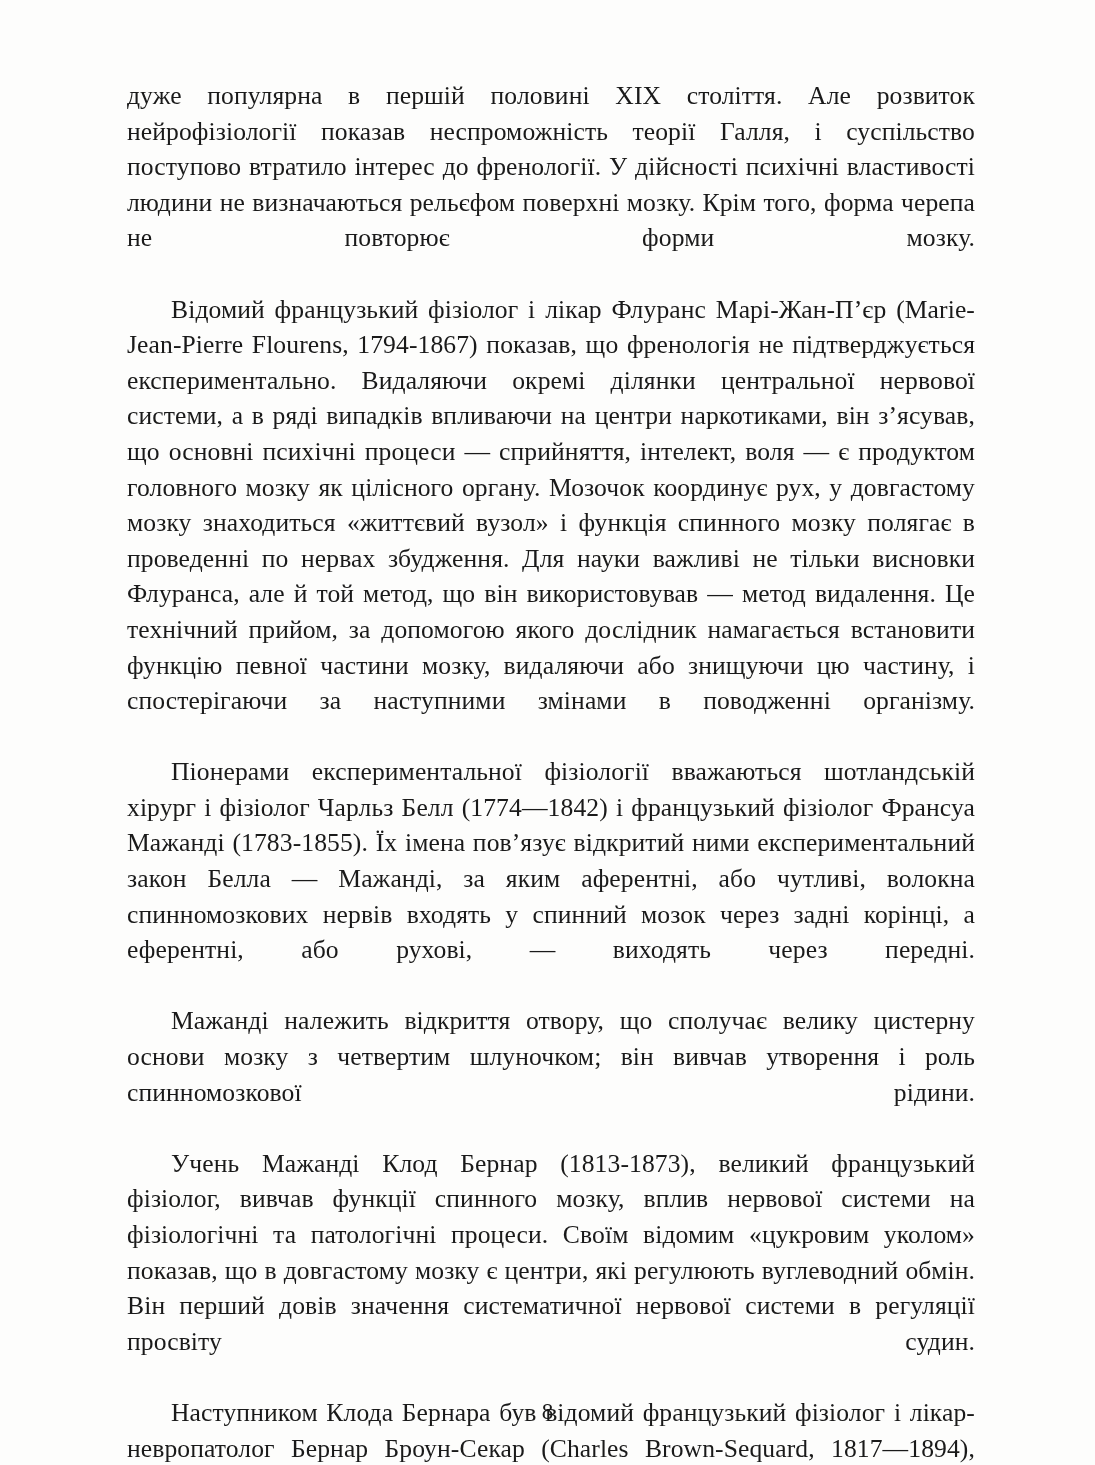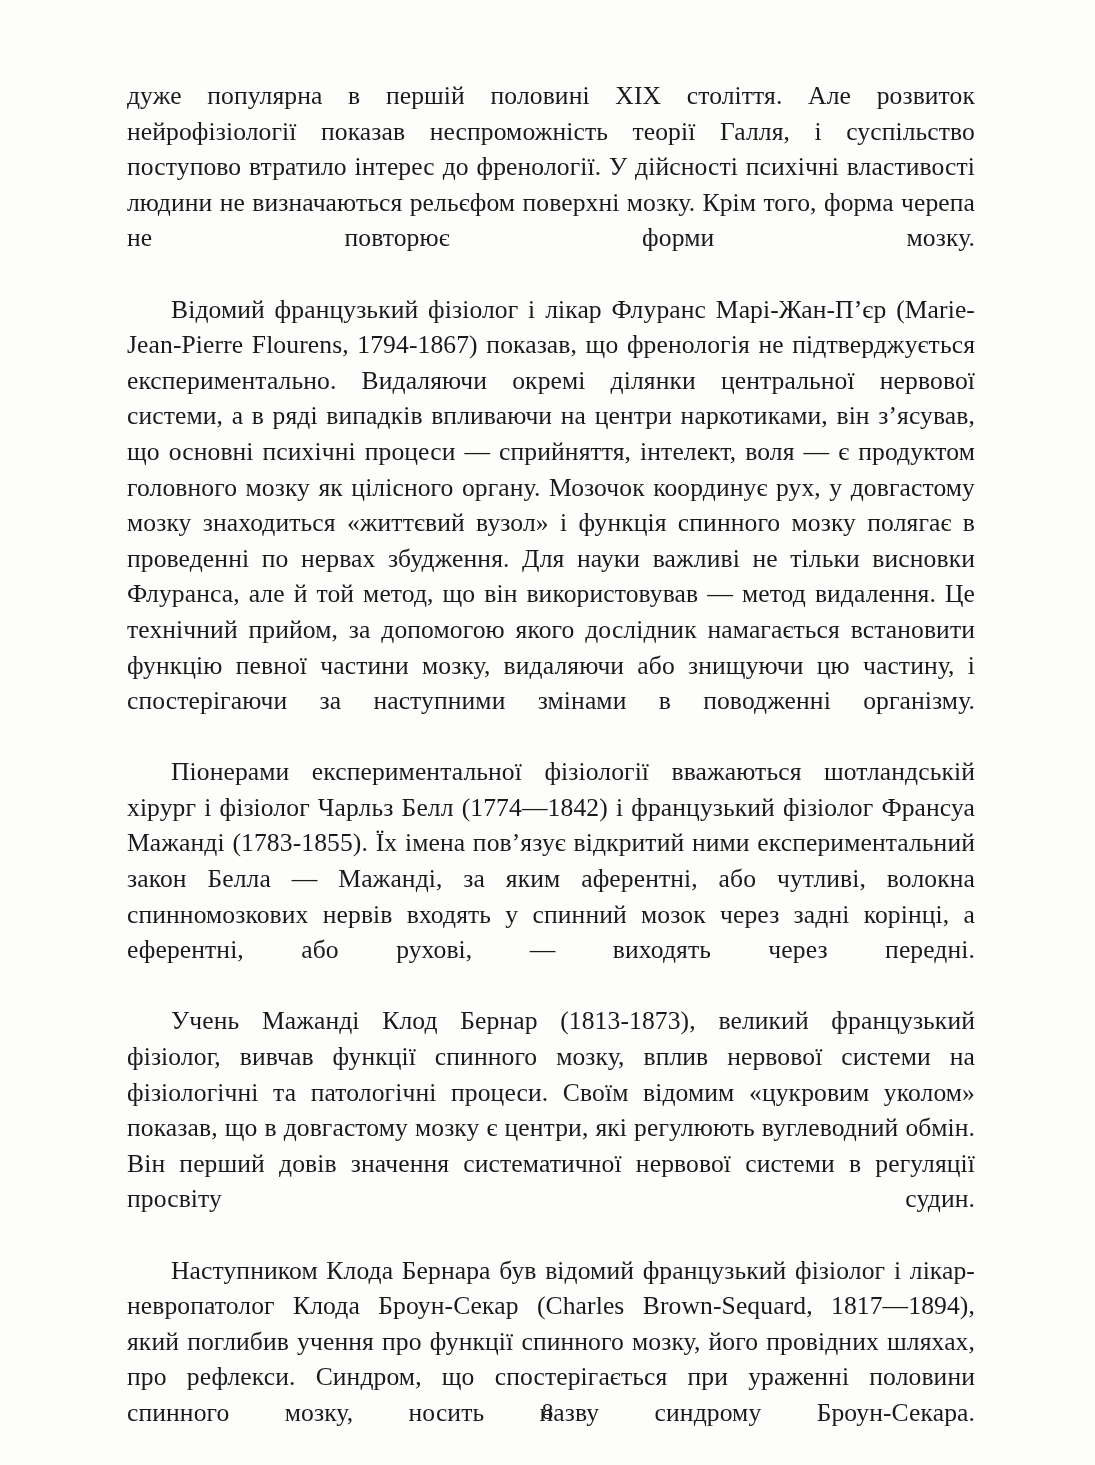--- a/index.html
+++ b/index.html
@@ -66,19 +66,20 @@
 </style>
 </head>
 <body>
 
 <div class="page">
 
   <div class="text-column" id="text-column">
       <p class="para"><span>дуже популярна в першій половині XIX століття. Але розвиток нейрофізіології показав неспроможність теорії Галля, і суспільство поступово втратило інтерес до френології. У дійсності психічні властивості людини не визначаються рельєфом поверхні мозку. Крім того, форма черепа не повторює форми мозку.</span></p>
       <p class="para indented"><span>Відомий французький фізіолог і лікар </span><b>Флуранс Марі-Жан-П’єр</b><span> (Marie-Jean-Pierre Flourens, 1794-1867) показав, що френологія не підтверджується експериментально. Видаляючи окремі ділянки центральної нервової системи, а в ряді випадків впливаючи на центри наркотиками, він з’ясував, що основні психічні процеси — сприйняття, інтелект, воля — є продуктом головного мозку як цілісного органу. Мозочок координує рух, у довгастому мозку знаходиться «життєвий вузол» і функція спинного мозку полягає в проведенні по нервах збудження. Для науки важливі не тільки висновки Флуранса, але й той метод, що він використовував — метод видалення. Це технічний прийом, за допомогою якого дослідник намагається встановити функцію певної частини мозку, видаляючи або знищуючи цю частину, і спостерігаючи за наступними змінами в поводженні організму.</span></p>
       <p class="para indented"><span>Піонерами експериментальної фізіології вважаються шотландській хірург і фізіолог </span><b>Чарльз Белл</b><span> (1774—1842) і французький фізіолог </span><b>Франсуа Мажанді</b><span> (1783-1855). Їх імена пов’язує відкритий ними експериментальний закон Белла — Мажанді, за яким аферентні, або чутливі, волокна спинномозкових нервів входять у спинний мозок через задні корінці, а еферентні, або рухові, — виходять через передні.</span></p>
+      <p class="para indented"><span>Мажанді належить відкриття отвору, що сполучає велику цистерну основи мозку з четвертим шлуночком; він вивчав утворення і роль спинномозкової рідини.</span></p>
       <p class="para indented"><span>Учень Мажанді </span><b>Клод Бернар</b><span> (1813-1873), великий французький фізіолог, вивчав функції спинного мозку, вплив нервової системи на фізіологічні та патологічні процеси. Своїм відомим «цукровим уколом» показав, що в довгастому мозку є центри, які регулюють вуглеводний обмін. Він перший довів значення систематичної нервової системи в регуляції просвіту судин.</span></p>
-      <p class="para indented"><span>Наступником Клода Бернара був відомий французький фізіолог і лікар-невропатолог </span><b>Клода Броун-Секар</b><span> (Charles Brown-Sequard, 1817—1894), який поглибив учення про функції спинного мозку, його провідних шляхах, про рефлекси. Синдром, що спостерігається при ураженні половини спинного мозку, носить назву синдрому Броун-Секара.</span></p>
+      <p class="para indented"><span>Наступником Клода Бернара був відомий французький фізіолог і лікар-невропатолог </span><b>Бернар Броун-Секар</b><span> (Charles Brown-Sequard, 1817—1894), який поглибив учення про функції спинного мозку, його провідних шляхах, про рефлекси. Синдром, що спостерігається при ураженні половини спинного мозку, носить назву синдрому Броун-Секара.</span></p>
     </div>
 
   <div class="page-number">8</div>
 
 </div>
 
 </body></html>

